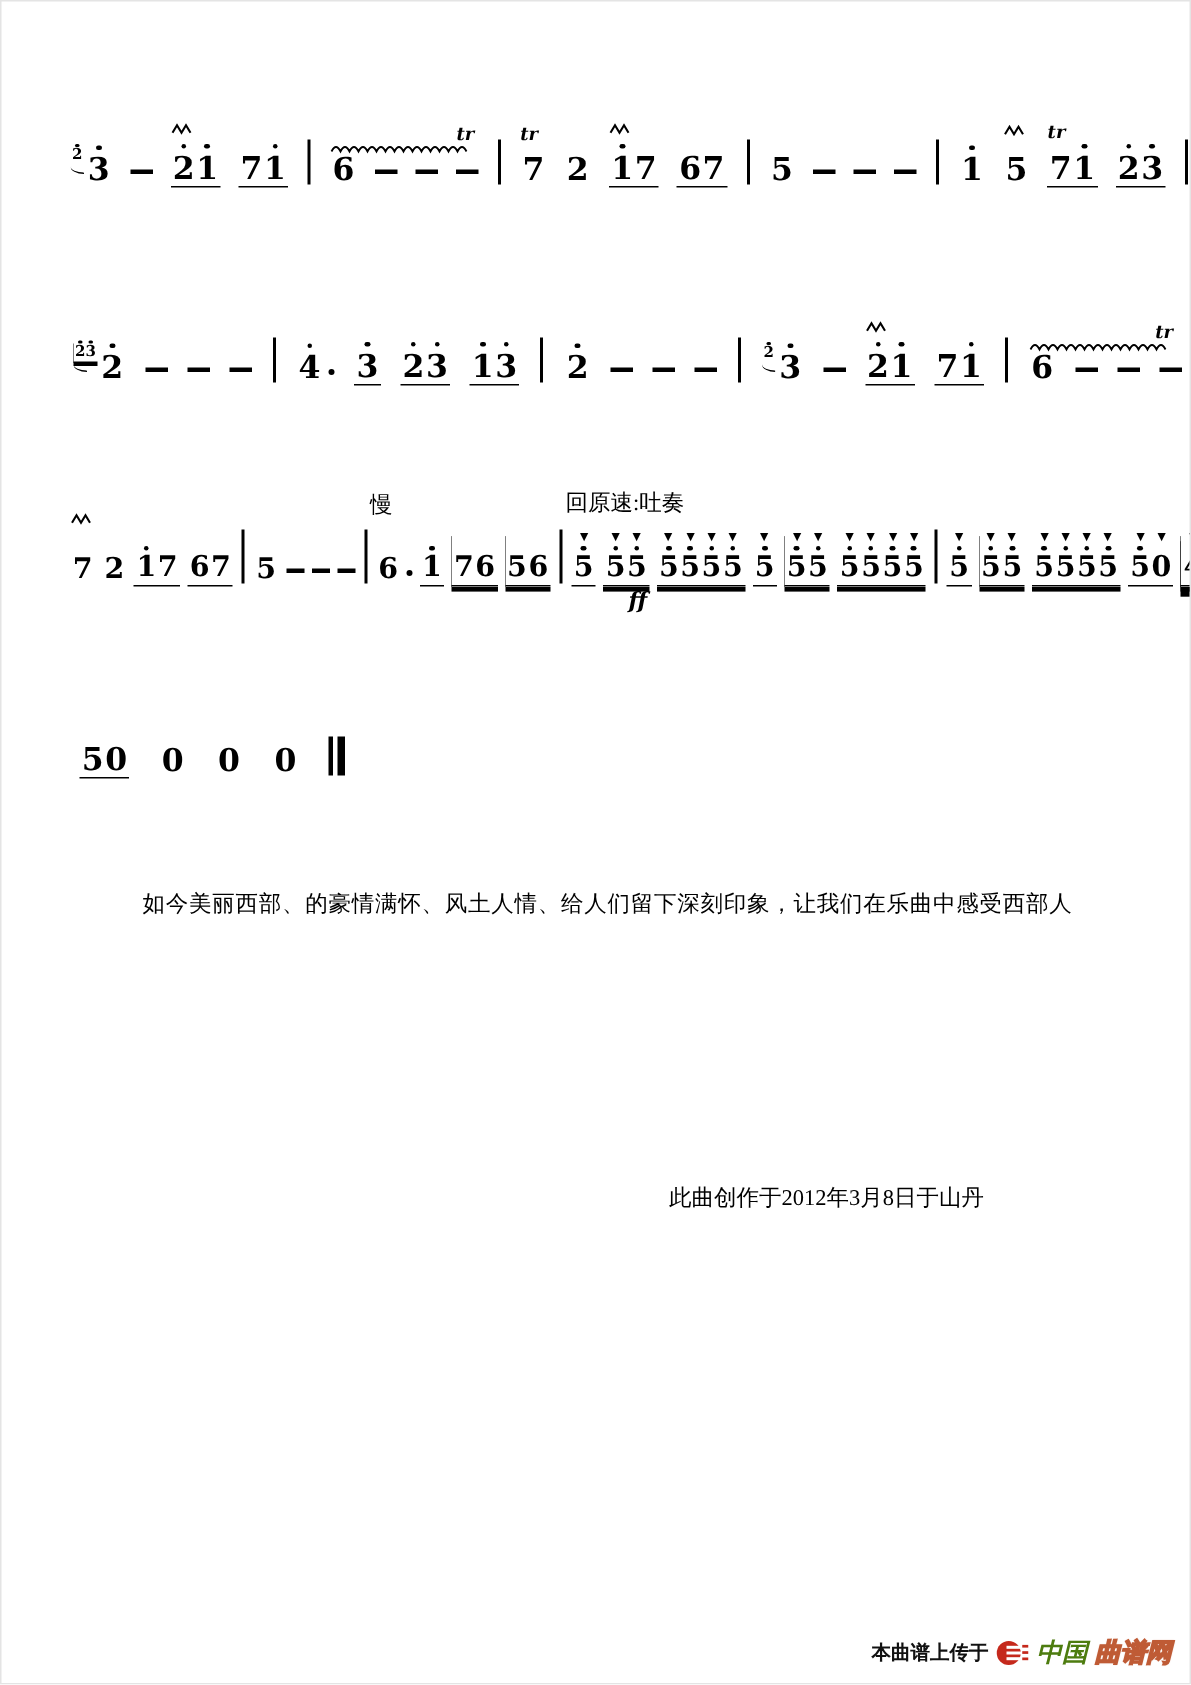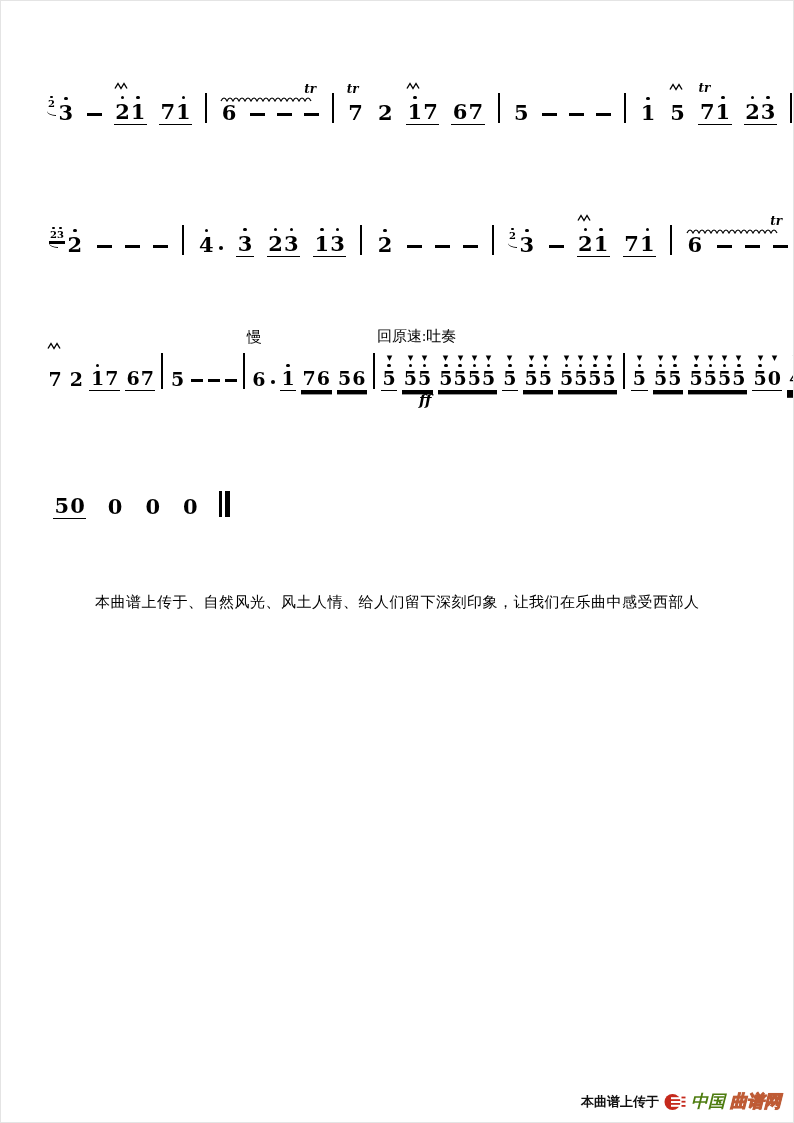--- a/index.html
+++ b/index.html
@@ -695,22 +695,23 @@
             </span>
           </span>
         </span>
         <div class="fbar">
           <span class="thin"></span>
           <span class="thick"></span>
         </div>
       </div>
     </div>
 
-  <div class="para-line para1">本曲谱上传于、自然风光、风土人情、给人们留下深刻印象，让我们在乐曲中感受西部人</div>
+  <div class="para-line para1">如今美丽西部、的豪情满怀、风土人情、给人们留下深刻印象，让我们在乐曲中感受西部人</div>
 
+  <div class="attribution">此曲创作于2012年3月8日于山丹</div>
 
   <div class="footer">
     <span class="fl">本曲谱上传于</span>
     <span class="logo">
       <svg width="22" height="20" viewBox="0 0 22 20">
         <circle cx="8.5" cy="10" r="8" fill="#c5291c"></circle>
         <rect x="7" y="5.2" width="10" height="2" fill="#ffffff"></rect>
         <rect x="7" y="9" width="10" height="2" fill="#ffffff"></rect>
         <rect x="7" y="12.8" width="10" height="2" fill="#ffffff"></rect>
         <rect x="17.5" y="4.6" width="4" height="1.8" fill="#c5291c"></rect>

